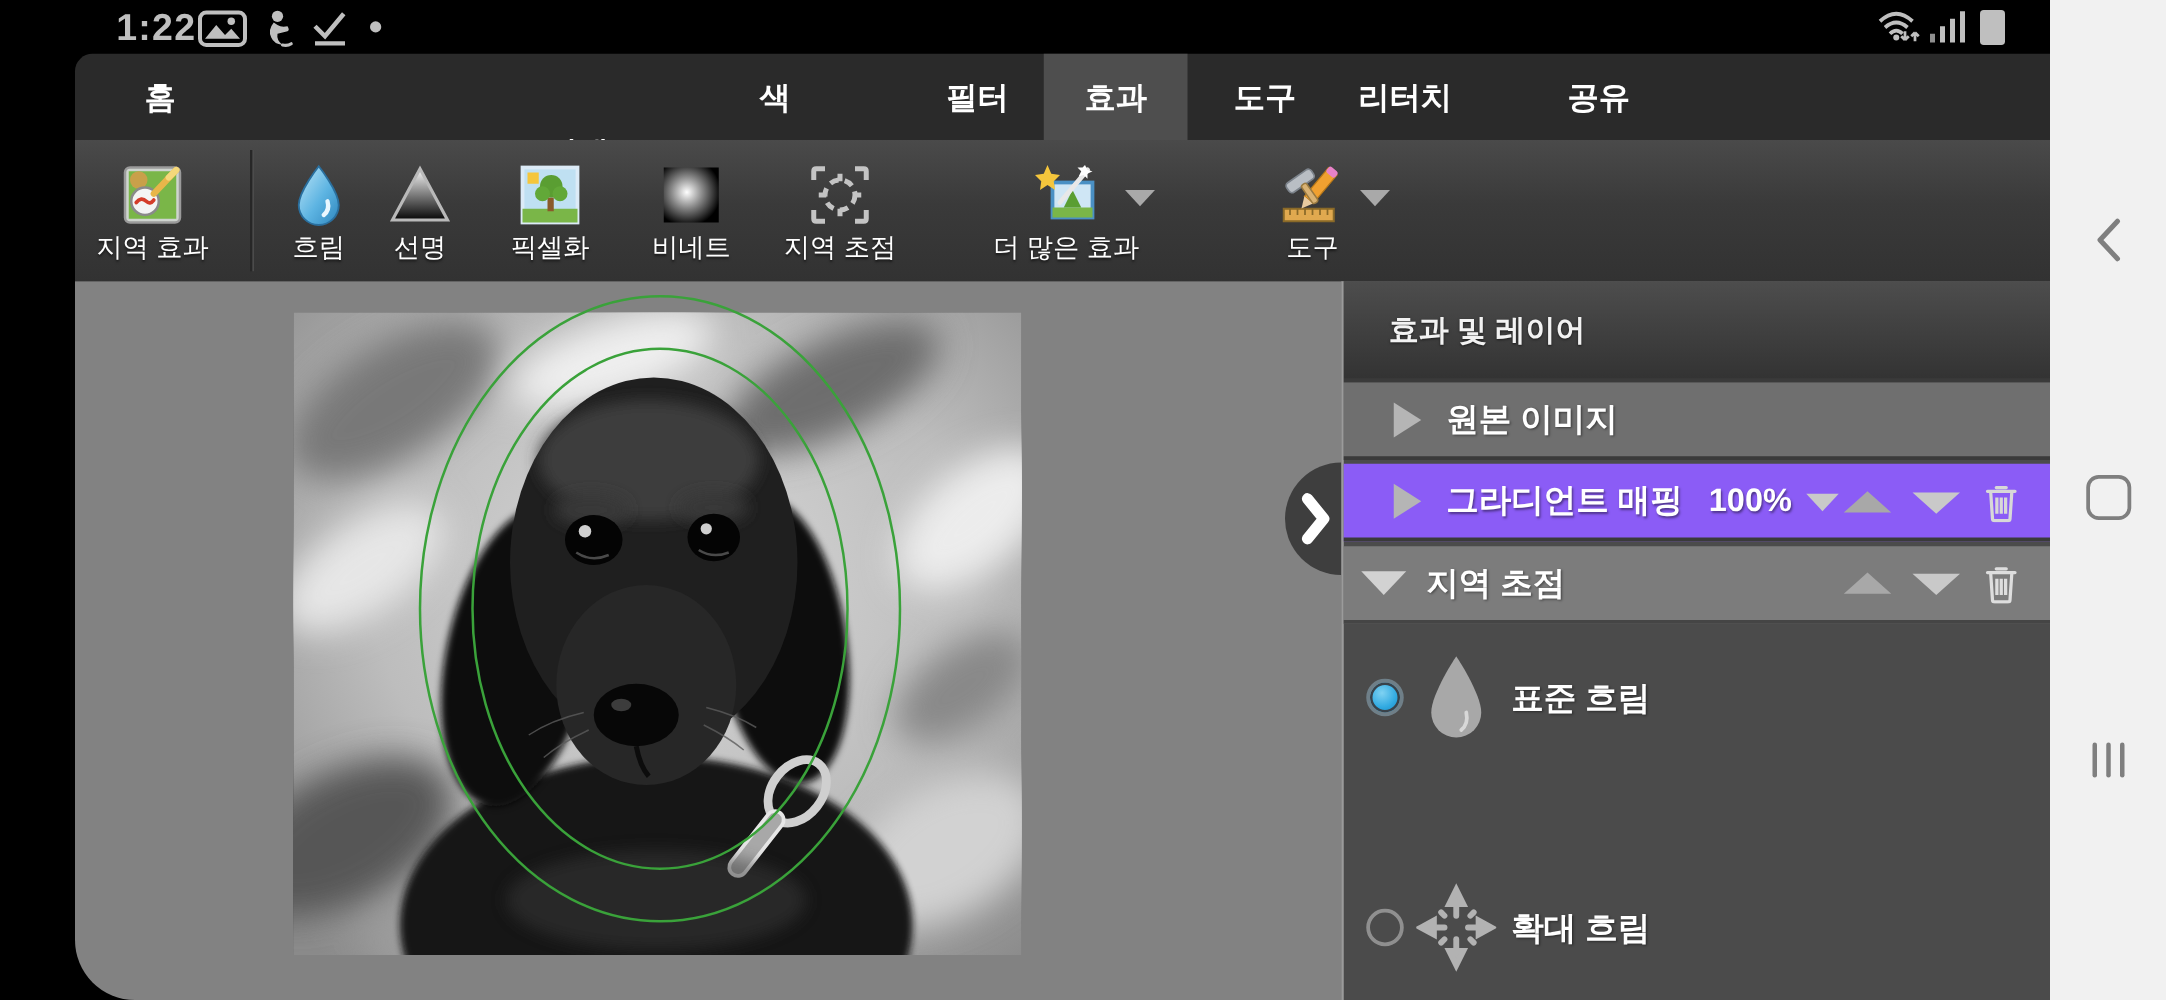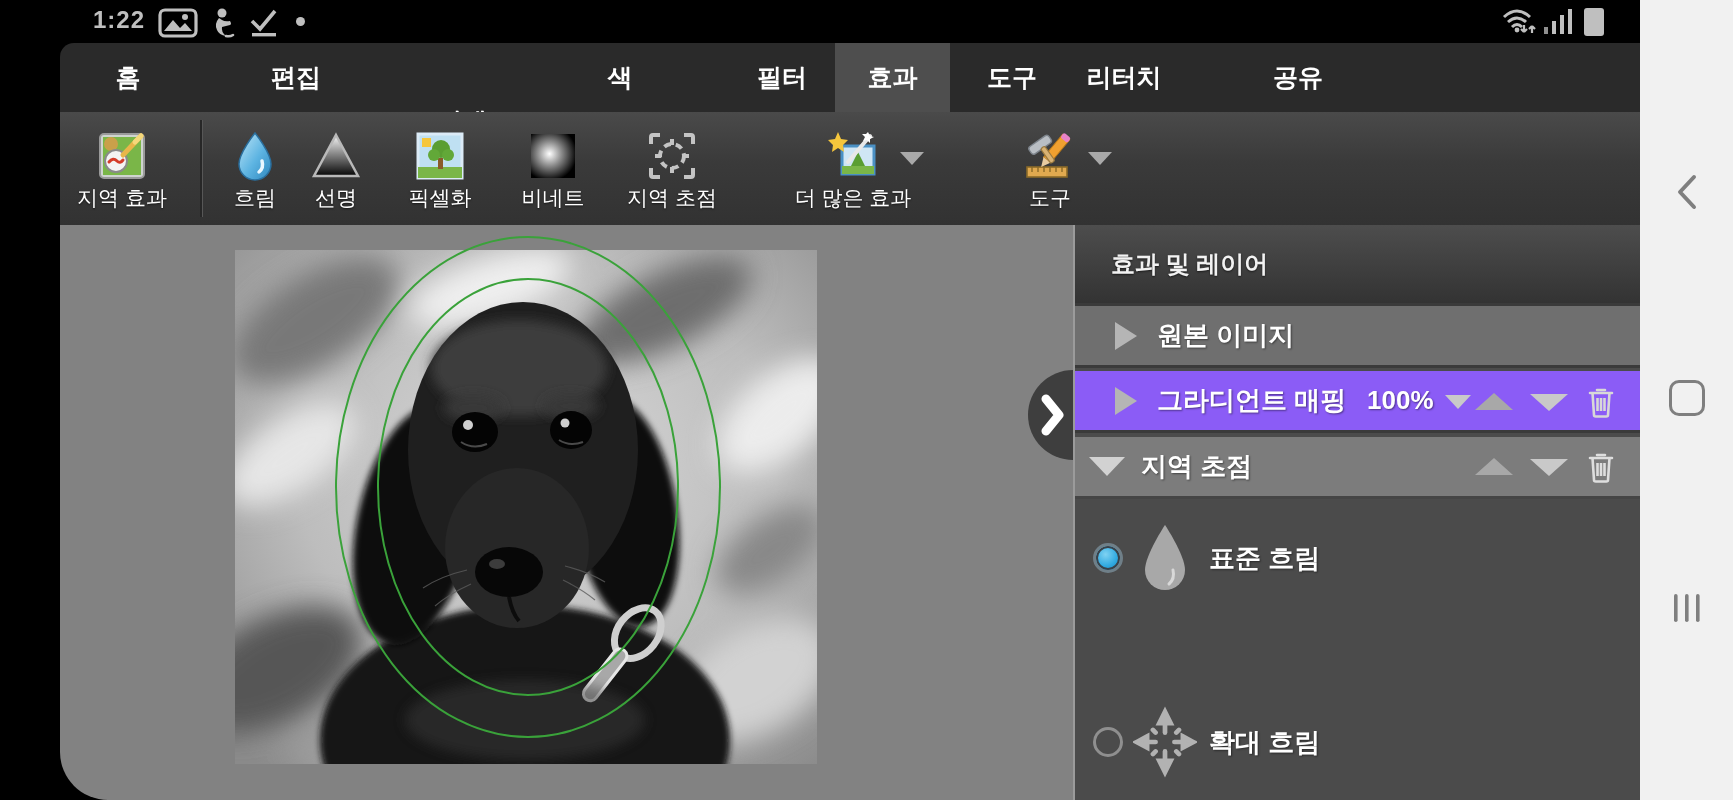--- a/index.html
+++ b/index.html
@@ -1,21 +1,21 @@
 <!DOCTYPE html>
 <html><head>
 <meta charset="utf-8">
 <style>
   html,body{margin:0;padding:0;background:#000;}
   body{width:1733px;height:800px;position:relative;overflow:hidden;
        font-family:"Liberation Sans",sans-serif;color:#fff;}
   .abs{position:absolute;}
   
   #statusbar{left:0;top:0;width:1640px;height:43px;background:#000;}
-  #clock{left:93px;top:6px;font-size:24px;font-weight:bold;color:#bfbfbf;letter-spacing:1px;}
+  #clock{left:93px;top:6px;font-size:30px;font-weight:bold;color:#bfbfbf;letter-spacing:1px;}
   .sico{top:8px;}
   
   #navstrip{left:1640px;top:0;width:93px;height:800px;background:#f1f1f1;}
   .navbtn{left:0;width:93px;height:90px;display:flex;align-items:center;justify-content:center;cursor:pointer;}
   
   #tabbar{left:60px;top:43px;width:1580px;height:69px;background:#2a2a2a;
           border-top-left-radius:14px;border-bottom:1px solid #1f1f1f;}
   .tab{position:absolute;top:0;height:69px;width:160px;display:flex;align-items:center;justify-content:center;
        font-size:25px;font-weight:bold;color:#fff;cursor:pointer;}
   .tab.selected{background:#4e4e4e;}
@@ -115,42 +115,39 @@
       <rect x="13" y="1" width="3.6" height="28" rx="1.8" fill="#7f7f7f"></rect>
       <rect x="24" y="1" width="3.6" height="28" rx="1.8" fill="#7f7f7f"></rect>
     </svg>
   </div>
 </div>
 
 <div id="tabbar" class="abs">
   <div class="tab" style="left:-12px;">
       <span>홈</span>
     </div>
-  <div class="tab" style="left:156px;">
-      <span>편집</span>
-    </div>
   <div class="tab" style="left:322px;margin-top:44px;">
       <span>선택</span>
     </div>
   <div class="tab" style="left:480px;">
       <span>색</span>
     </div>
   <div class="tab" style="left:642px;">
       <span>필터</span>
     </div>
   <div class="tab selected" style="left:775px;width:115px;">
       <span>효과</span>
     </div>
   <div class="tab" style="left:872px;">
       <span>도구</span>
     </div>
   <div class="tab" style="left:984px;">
       <span>리터치</span>
     </div>
-  <div class="tab" style="left:1103px;justify-content:flex-end;">
+  <div class="tab" style="left:1139px;">
       <span>공유</span>
     </div>
 </div>
 
 <div id="toolbar" class="abs">
 
   <div class="titem" style="left:2px;">
     <div class="ibox">
         <svg width="50" height="50" viewBox="0 0 50 50">
       <rect x="3" y="3" width="44" height="44" rx="4" fill="#cfd4cf" stroke="#9a9a9a" stroke-width="2"></rect>

